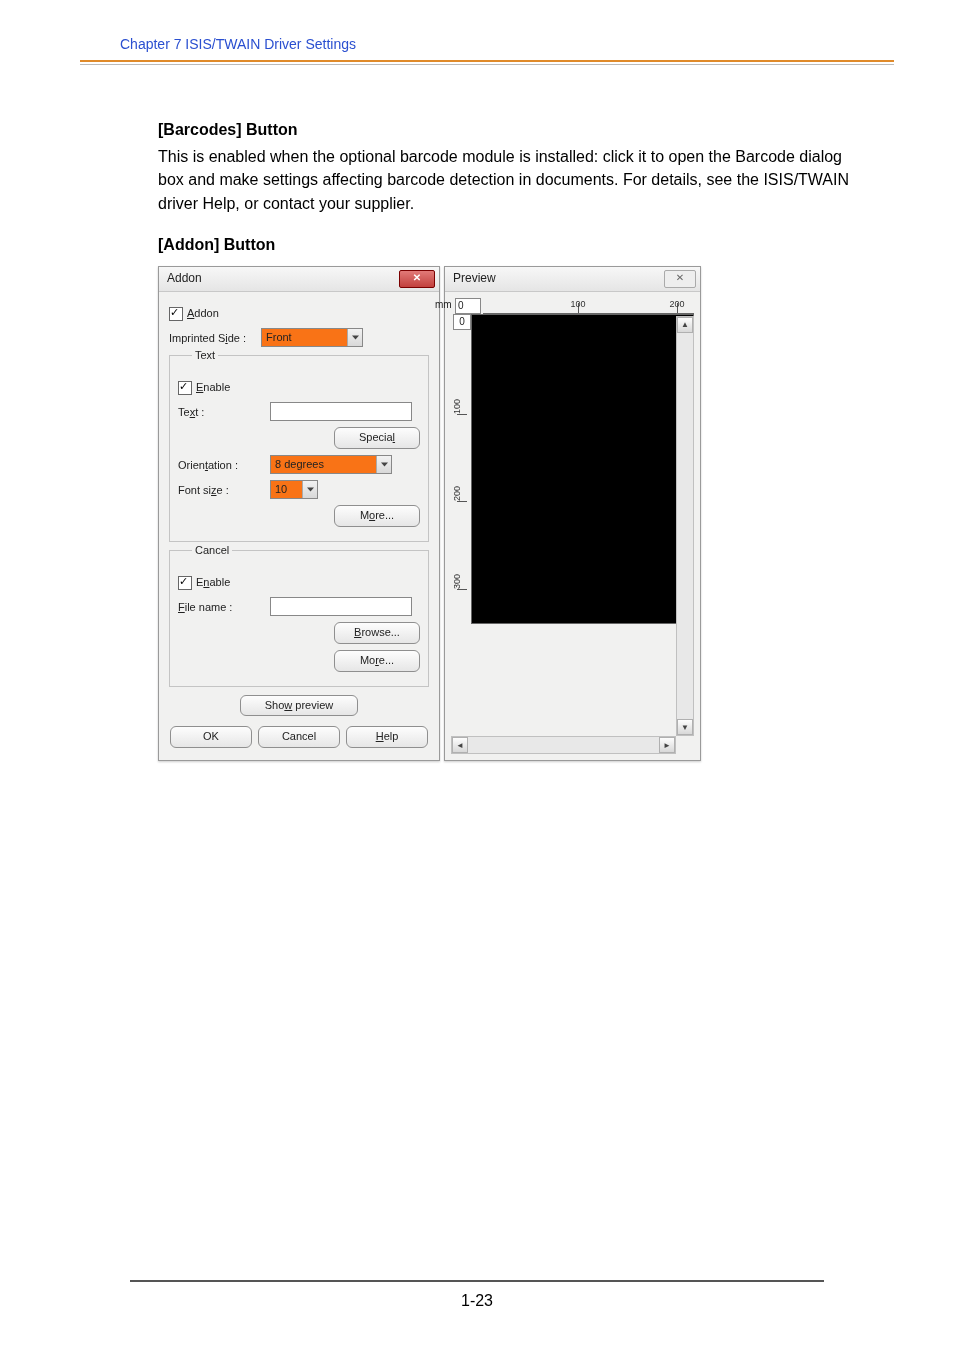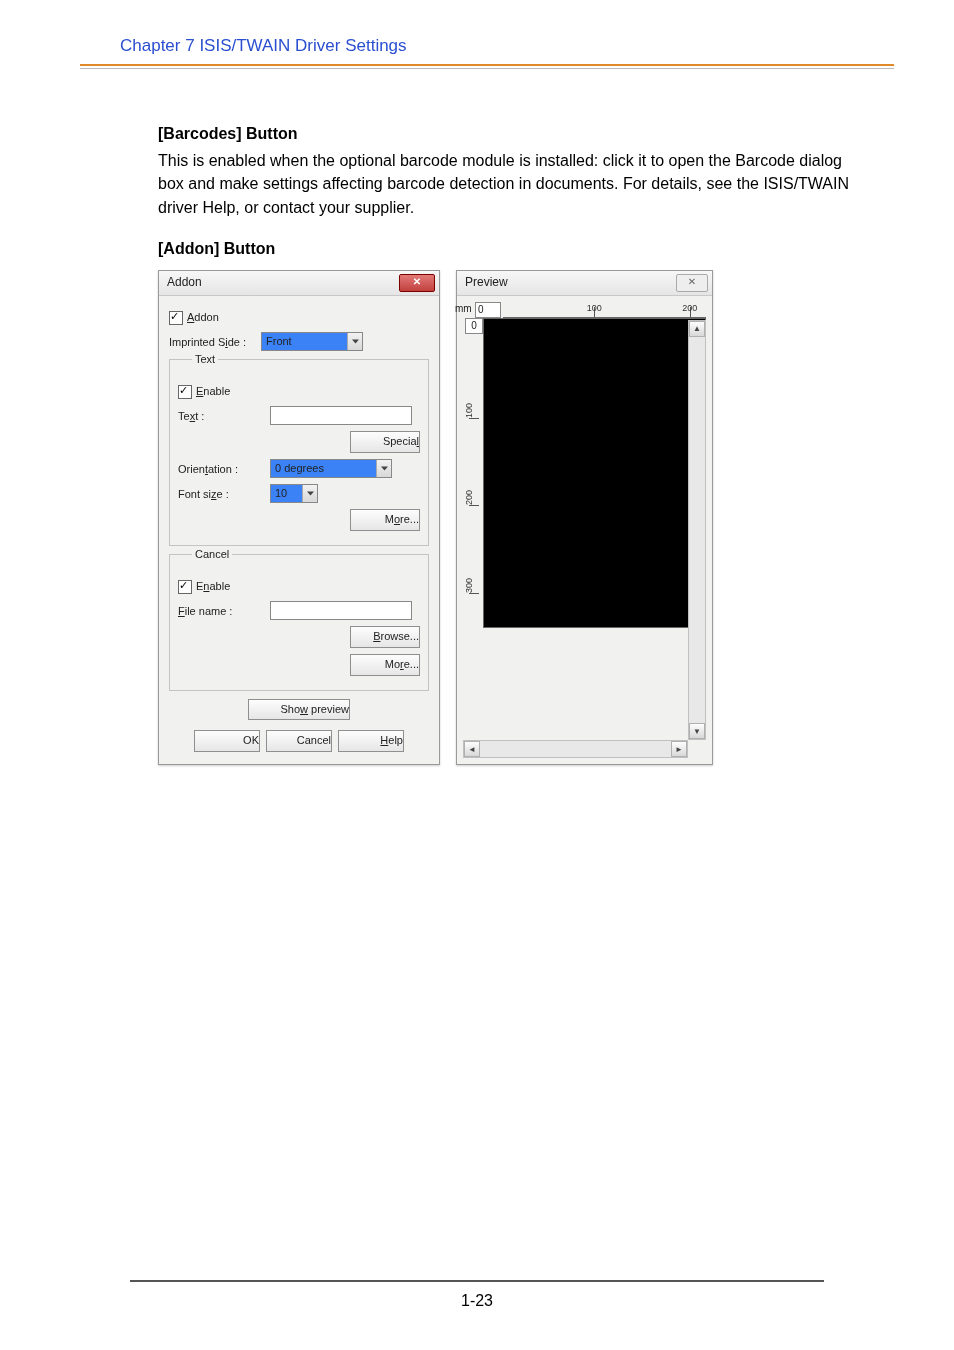--- a/index.html
+++ b/index.html
@@ -11,21 +11,21 @@
     width: 954px;
   }
   .page {
     width: 954px;
     min-height: 1350px;
     position: relative;
     box-sizing: border-box;
   }
   .running-head {
     padding: 36px 0 8px 120px;
-    font-size: 17px;
+    font-size: 14px;
     color: #2a4fd0;
   }
   .head-rule-orange {
     height: 2px;
     background: #e08a2a;
     margin: 0 60px 0 80px;
   }
   .head-rule-grey {
     height: 1px;
     background: #bbb;
@@ -44,21 +44,21 @@
   .para {
     margin-bottom: 18px;
   }
   .link {
     color: #2a4fd0;
   }
 
   
   .shot-wrap {
     display: flex;
-    gap: 16px;
+    gap: 4px;
     margin-top: 10px;
   }
   .win {
     background: #f1f1f0;
     border: 1px solid #9a9a9a;
     box-shadow: 0 1px 2px rgba(0,0,0,.2);
     font-family: "Tahoma", Arial, sans-serif;
     font-size: 11px;
     color: #222;
   }
@@ -126,21 +126,21 @@
     position: absolute;
     top: -3px; left: 0;
     font-size: 11px;
     color: #000;
   }
   .underline { text-decoration: underline; }
 
   .dropdown {
     display: flex;
     border: 1px solid #888;
-    background: #3b82f6;
+    background: #f97316;
     height: 17px;
   }
   .dropdown .dd-text {
     flex: 1; padding: 1px 4px;
   }
   .dd-btn {
     width: 14px;
     background: linear-gradient(#f2f2f2,#d8d8d8);
     border-left: 1px solid #aaa;
     display: flex; align-items: center; justify-content: center;
@@ -164,23 +164,23 @@
     top: -8px; left: 22px;
     background: #f1f1f0;
     padding: 0 3px;
     font-size: 11px;
   }
 
   .btn {
     display: inline-block;
     border: 1px solid #8f8f8f;
     background: linear-gradient(#fdfdfd,#e6e6e6);
-    padding: 2px 0;
-    text-align: right;
-    border-radius: 0;
+    padding: 2px 8px;
+    text-align: center;
+    border-radius: 6px;
     font-size: 11px;
   }
   .btn-row-right {
     text-align: right;
     margin: 6px 0;
   }
   .btn-row-center { text-align: center; margin: 8px 0 0 0; }
   .btn.small { width: 68px; }
 
   .dialog-buttons {
@@ -201,21 +201,21 @@
     flex: 1;
     background: #f1f1f0;
     padding: 6px;
     box-sizing: border-box;
     position: relative;
   }
   .ruler-h {
     display: flex;
     align-items: flex-end;
     height: 16px;
-    margin-left: 12px;
+    margin-left: 4px;
     position: relative;
   }
   .mm-lbl {
     position: absolute;
     left: -20px; top: 0;
     font-size: 10px;
   }
   .ruler-val {
     display: inline-block;
     border: 1px solid #888;
@@ -384,21 +384,21 @@
               <div class="textbox" style="width:140px"></div>
             </div>
             <div class="btn-row-right">
               <span class="btn small">Specia<span class="underline">l</span></span>
               
             </div>
             <div class="row">
               <span class="lbl">Orien<span class="underline">t</span>ation :</span>
 
               <div class="dropdown" style="width:120px">
-                <span class="dd-text">0 degrees</span>
+                <span class="dd-text">8 degrees</span>
                 <span class="dd-btn">
                     <svg viewBox="0 0 10 6">
                       <path d="M0 0 L10 0 L5 6 Z"></path>
                     </svg>
                   </span>
               </div>
             </div>
             <div class="row">
               <span class="lbl">Font si<span class="underline">z</span>e :</span>
 

